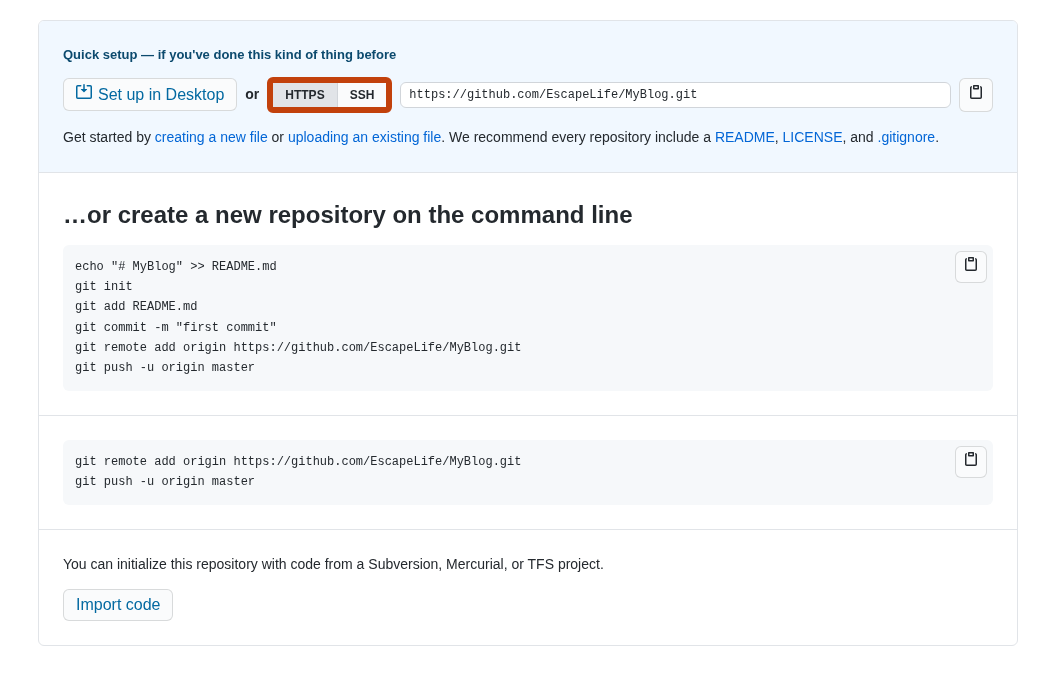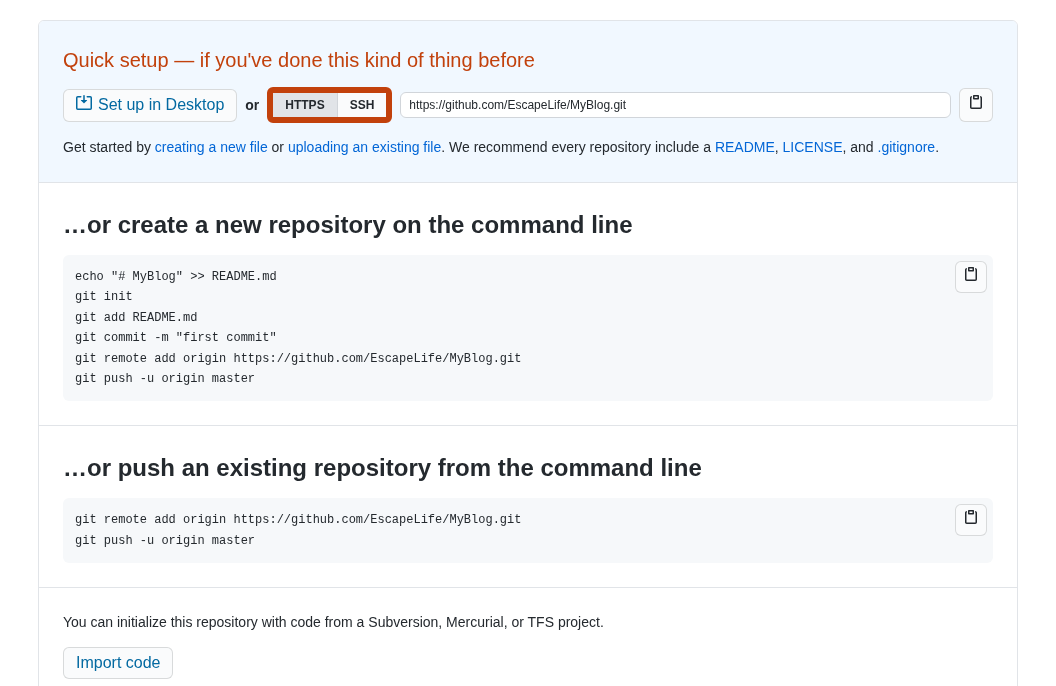--- a/index.html
+++ b/index.html
@@ -15,24 +15,24 @@
       border: 1px solid #e1e4e8;
       border-radius: 6px;
       overflow: hidden;
     }
     .quick-setup {
       background: #f1f8ff;
       padding: 24px;
       border-bottom: 1px solid #e1e4e8;
     }
     .quick-setup h2 {
-      font-size: 20px;
-      font-weight: 400;
+      font-size: 13px;
+      font-weight: 700;
       margin-bottom: 12px;
-      color: #c2410c;
+      color: #0c4a6e;
     }
     .setup-row {
       display: flex;
       align-items: center;
       gap: 8px;
       margin-bottom: 14px;
     }
     .btn {
       display: inline-flex;
       align-items: center;
@@ -69,21 +69,21 @@
     }
     .toggle-btn.active {
       background: #e1e4e8;
     }
     .toggle-btn:first-child {
       border-right: 1px solid #d1d5da;
     }
     .url-input {
       flex: 1;
       padding: 5px 8px;
-      font-family: Liberation Sans, sans-serif;
+      font-family: Liberation Mono, monospace;
       font-size: 12px;
       color: #24292e;
       background: #ffffff;
       border: 1px solid #d1d5da;
       border-radius: 6px;
     }
     .copy-btn-box {
       padding: 5px 8px;
       background: #fafbfc;
       border: 1px solid rgba(27,31,35,0.15);
@@ -197,21 +197,20 @@
         <span>
           <svg width="16" height="16" viewBox="0 0 16 16">
               <path d="M5.75 1a.75.75 0 00-.75.75v3c0 .414.336.75.75.75h4.5a.75.75 0 00.75-.75v-3a.75.75 0 00-.75-.75h-4.5zm.75 3V2.5h3V4h-3zm-2.874-.467a.75.75 0 00-.752-1.298A1.75 1.75 0 002 3.75v9.5c0 .966.784 1.75 1.75 1.75h8.5A1.75 1.75 0 0014 13.25v-9.5a1.75 1.75 0 00-.874-1.515.75.75 0 10-.752 1.298.25.25 0 01.126.217v9.5a.25.25 0 01-.25.25h-8.5a.25.25 0 01-.25-.25v-9.5a.25.25 0 01.126-.217z"></path>
             </svg>
         </span>
       </span>
     </div>
   </div>
 
   <div class="section">
-    <h3>…or push an existing repository from the command line</h3>
     <div class="code-block-wrap">
       <div class="code-block">git remote add origin https://github.com/EscapeLife/MyBlog.git
 git push -u origin master</div>
       <span class="code-copy">
         <span>
           <svg width="16" height="16" viewBox="0 0 16 16">
               <path d="M5.75 1a.75.75 0 00-.75.75v3c0 .414.336.75.75.75h4.5a.75.75 0 00.75-.75v-3a.75.75 0 00-.75-.75h-4.5zm.75 3V2.5h3V4h-3zm-2.874-.467a.75.75 0 00-.752-1.298A1.75 1.75 0 002 3.75v9.5c0 .966.784 1.75 1.75 1.75h8.5A1.75 1.75 0 0014 13.25v-9.5a1.75 1.75 0 00-.874-1.515.75.75 0 10-.752 1.298.25.25 0 01.126.217v9.5a.25.25 0 01-.25.25h-8.5a.25.25 0 01-.25-.25v-9.5a.25.25 0 01.126-.217z"></path>
             </svg>
         </span>
       </span>

